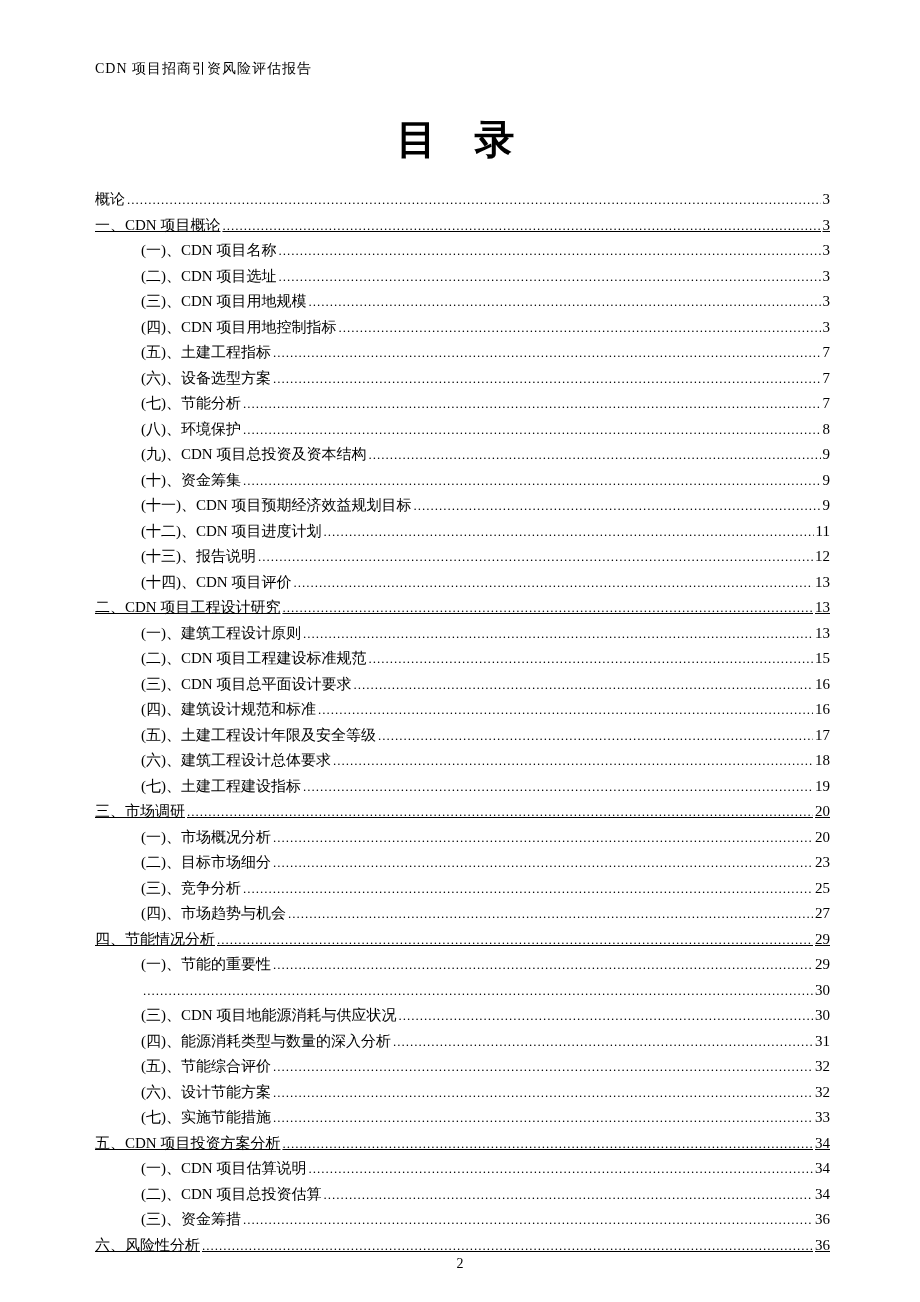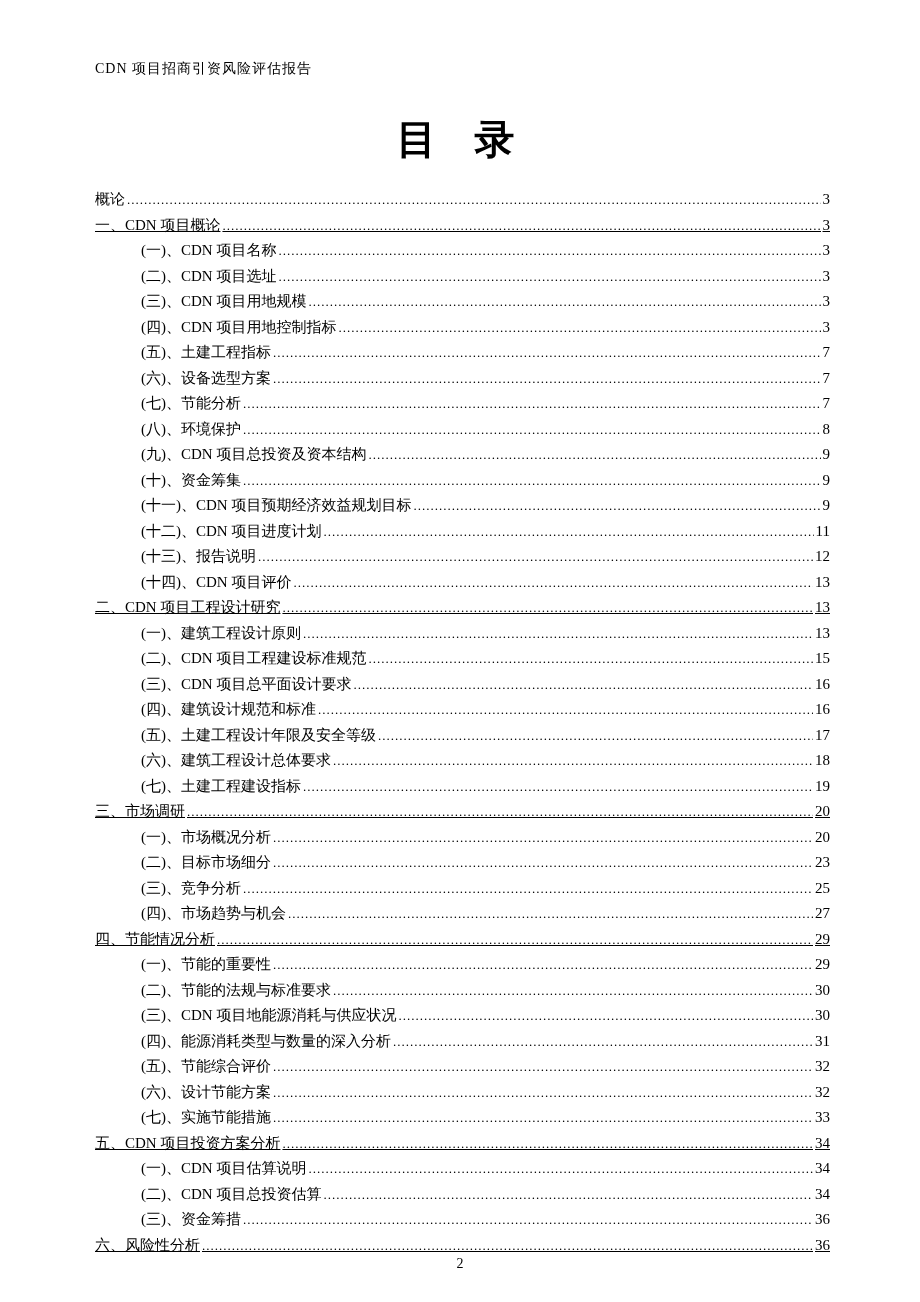--- a/index.html
+++ b/index.html
@@ -217,21 +217,20 @@
         <span class="toc-label">四、节能情况分析</span>
         <span class="toc-dots"></span>
         <span class="toc-page">29</span>
       </div>
       <div class="toc-line level-2">
         <span class="toc-label">(一)、节能的重要性</span>
         <span class="toc-dots"></span>
         <span class="toc-page">29</span>
       </div>
       <div class="toc-line level-2">
-        <span class="toc-label">(二)、节能的法规与标准要求</span>
         <span class="toc-dots"></span>
         <span class="toc-page">30</span>
       </div>
       <div class="toc-line level-2">
         <span class="toc-label">(三)、CDN 项目地能源消耗与供应状况</span>
         <span class="toc-dots"></span>
         <span class="toc-page">30</span>
       </div>
       <div class="toc-line level-2">
         <span class="toc-label">(四)、能源消耗类型与数量的深入分析</span>

